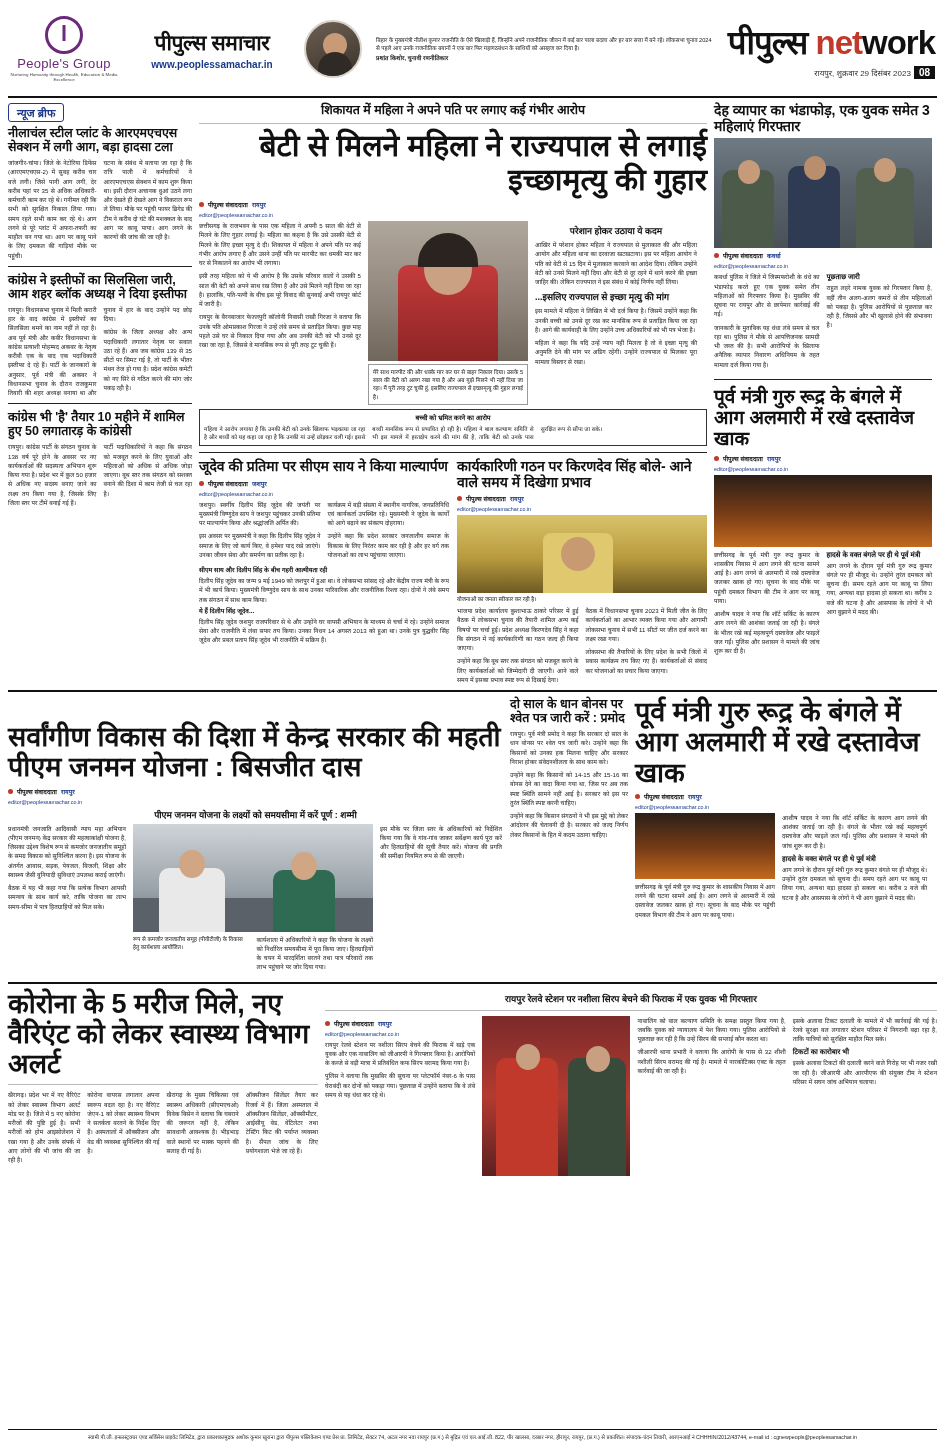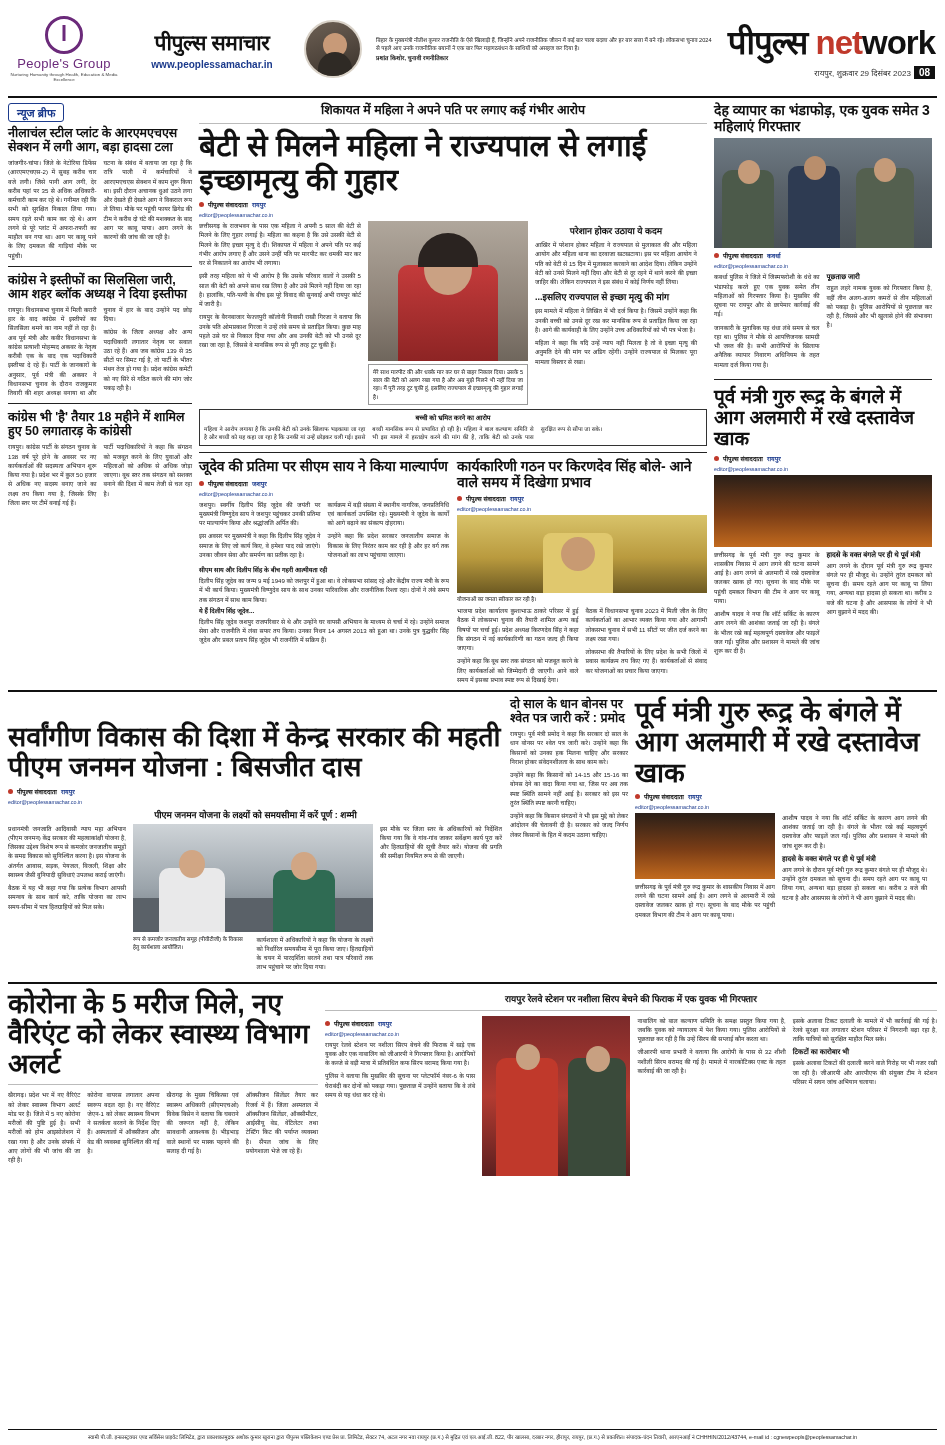--- a/index.html
+++ b/index.html
@@ -132,31 +132,31 @@
       <hr class="rule">
 
       <h2 class="hl hl-xs">कांग्रेस ने इस्तीफों का सिलसिला जारी, आम शहर ब्लॉक अध्यक्ष ने दिया इस्तीफा</h2>
       <div class="body-text two">
         <p>रायपुर। विधानसभा चुनाव में मिली करारी हार के बाद कांग्रेस में इस्तीफों का सिलसिला थमने का नाम नहीं ले रहा है। अब पूर्व मंत्री और कबीर विधानसभा के कांग्रेस प्रत्याशी मोहम्मद अकबर के नेतृत्व करीबी एक के बाद एक पदाधिकारी इस्तीफा दे रहे हैं। पार्टी के जानकारों के अनुसार, पूर्व मंत्री की अकबर ने विधानसभा चुनाव के दौरान राजकुमार तिवारी की शहर अध्यक्ष बनाया था और चुनाव में हार के बाद उन्होंने पद छोड़ दिया।</p>
         <p>कांग्रेस के जिला अध्यक्ष और अन्य पदाधिकारी लगातार नेतृत्व पर सवाल उठा रहे हैं। अब जब कांग्रेस 139 से 35 सीटों पर सिमट गई है, तो पार्टी के भीतर मंथन तेज हो गया है। प्रदेश कांग्रेस कमेटी को नए सिरे से गठित करने की मांग जोर पकड़ रही है।</p>
       </div>
 
       <hr class="rule">
 
-      <h2 class="hl hl-xs">कांग्रेस भी 'है' तैयार 18 महीने में शामिल हुए 50 लगातारड़ के कांग्रेसी</h2>
+      <h2 class="hl hl-xs">कांग्रेस भी 'है' तैयार 10 महीने में शामिल हुए 50 लगातारड़ के कांग्रेसी</h2>
       <div class="body-text two">
         <p>रायपुर। कांग्रेस पार्टी के संगठन चुनाव के 138 वर्ष पूरे होने के अवसर पर नए कार्यकर्ताओं की सदस्यता अभियान शुरू किया गया है। प्रदेश भर में कुल 50 हजार से अधिक नए सदस्य बनाए जाने का लक्ष्य तय किया गया है, जिसके लिए जिला स्तर पर टीमें बनाई गई हैं।</p>
         <p>पार्टी पदाधिकारियों ने कहा कि संगठन को मजबूत करने के लिए युवाओं और महिलाओं को अधिक से अधिक जोड़ा जाएगा। बूथ स्तर तक संगठन को सशक्त बनाने की दिशा में काम तेजी से चल रहा है।</p>
       </div>
     </div>
 
     <div class="col c2">
       <div class="kicker">शिकायत में महिला ने अपने पति पर लगाए कई गंभीर आरोप</div>
       <hr class="thin">
-      <h2 class="hl hl-xl" style="text-align:left">बेटी से मिलने महिला ने राज्यपाल से लगाई इच्छामृत्यु की गुहार</h2>
+      <h2 class="hl hl-xl" style="text-align:right">बेटी से मिलने महिला ने राज्यपाल से लगाई इच्छामृत्यु की गुहार</h2>
       <div class="byline">
         <span class="dot"></span>
         <span class="who">पीपुल्स संवाददाता</span>
         <span class="where">रायपुर</span>
       </div>
       <div class="mail">editor@peoplessamachar.co.in</div>
 
       <div style="display:flex; gap:7px;">
 
         <div style="width:162px;">

